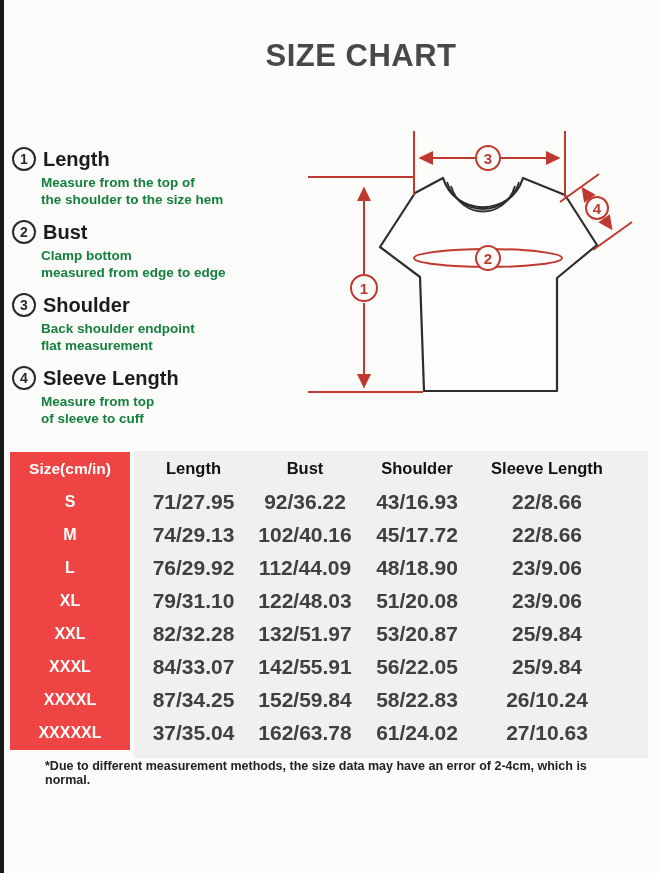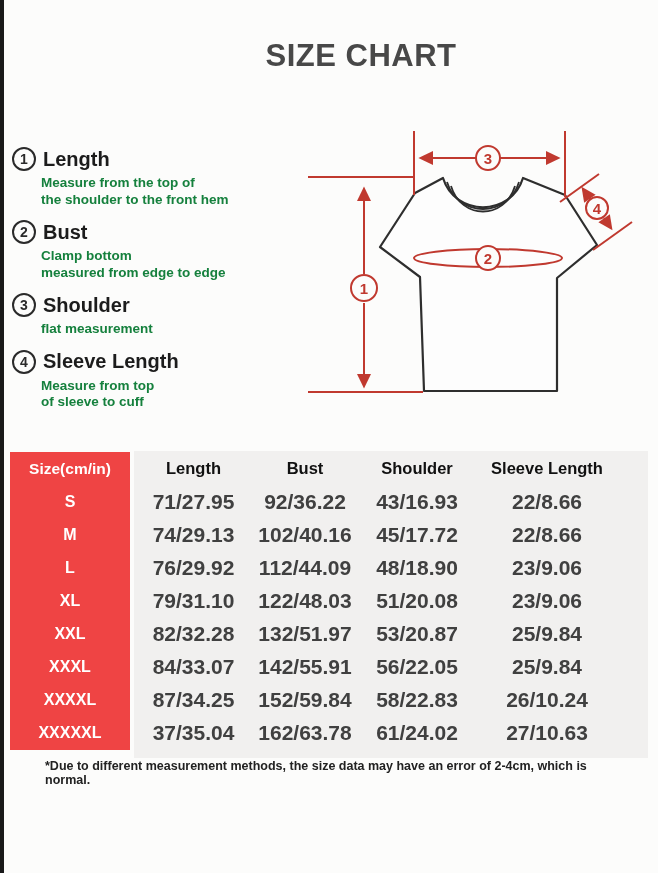--- a/index.html
+++ b/index.html
@@ -68,39 +68,40 @@
 <h1 class="title">SIZE CHART</h1>
 
 <div class="instructions">
   <div class="instr-item">
     <div class="instr-head">
       <span class="instr-num">1</span>
       <span class="instr-label">Length</span>
     </div>
     <div class="instr-desc">
       <div>Measure from the top of</div>
-      <div>the shoulder to the front hem</div>
+      <div>the shoulder to the size hem</div>
     </div>
   </div>
   <div class="instr-item">
     <div class="instr-head">
       <span class="instr-num">2</span>
       <span class="instr-label">Bust</span>
     </div>
     <div class="instr-desc">
       <div>Clamp bottom</div>
       <div>measured from edge to edge</div>
     </div>
   </div>
   <div class="instr-item">
     <div class="instr-head">
       <span class="instr-num">3</span>
       <span class="instr-label">Shoulder</span>
     </div>
     <div class="instr-desc">
+      <div>Back shoulder endpoint</div>
       <div>flat measurement</div>
     </div>
   </div>
   <div class="instr-item">
     <div class="instr-head">
       <span class="instr-num">4</span>
       <span class="instr-label">Sleeve Length</span>
     </div>
     <div class="instr-desc">
       <div>Measure from top</div>

